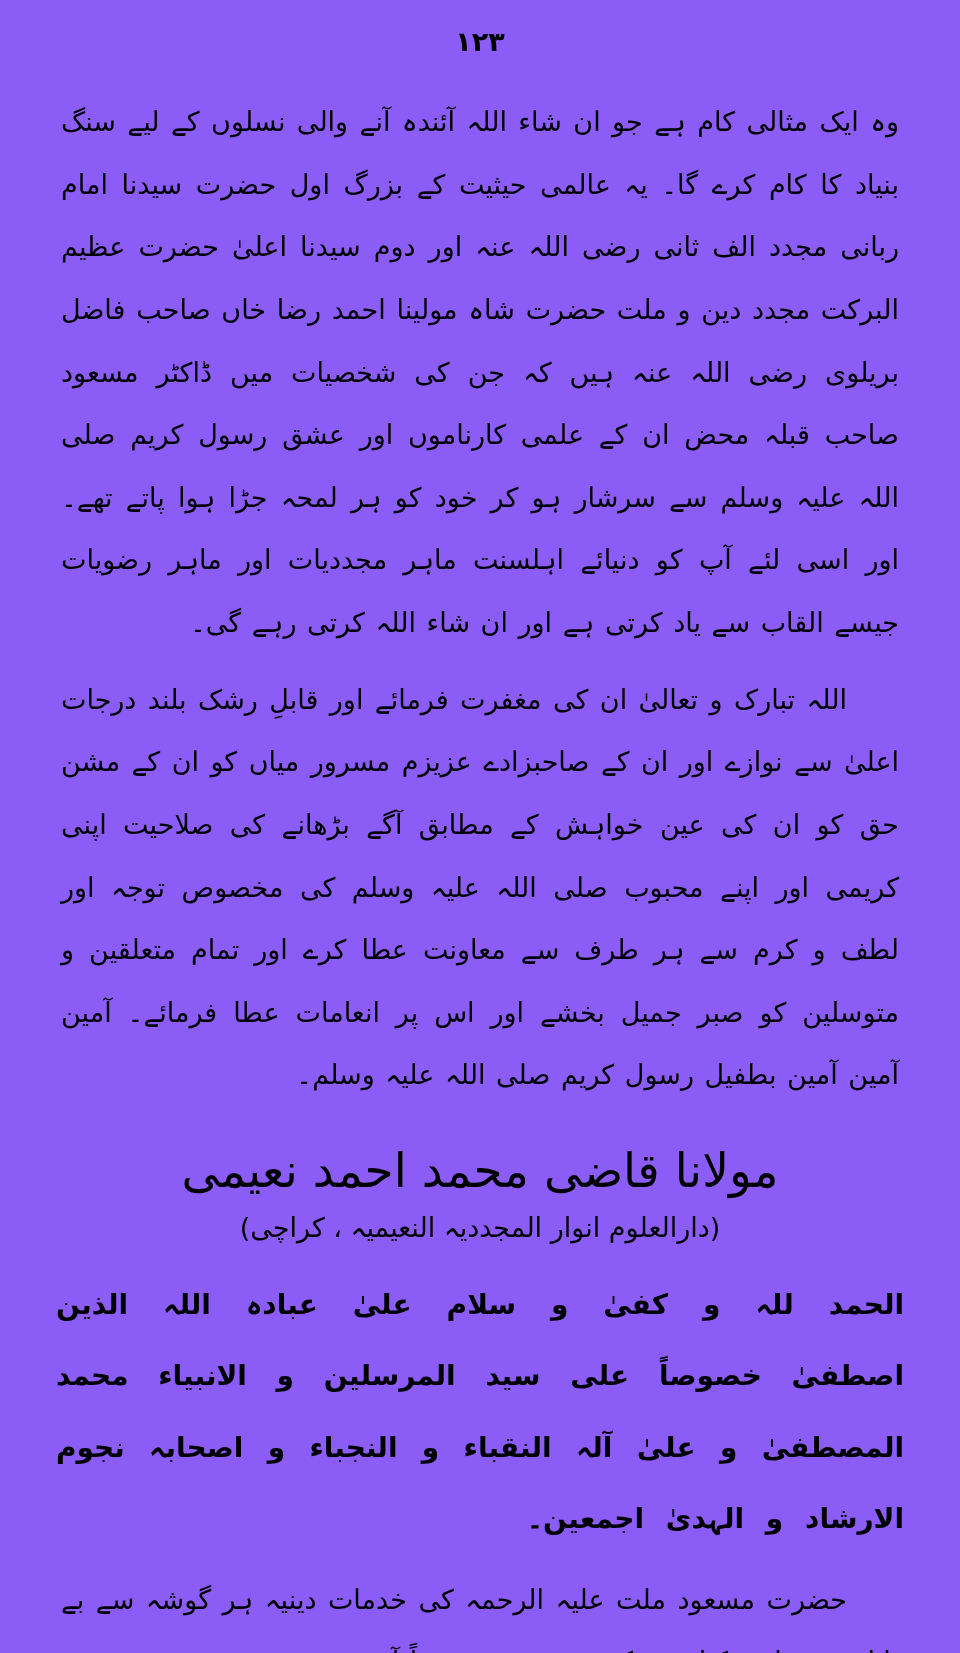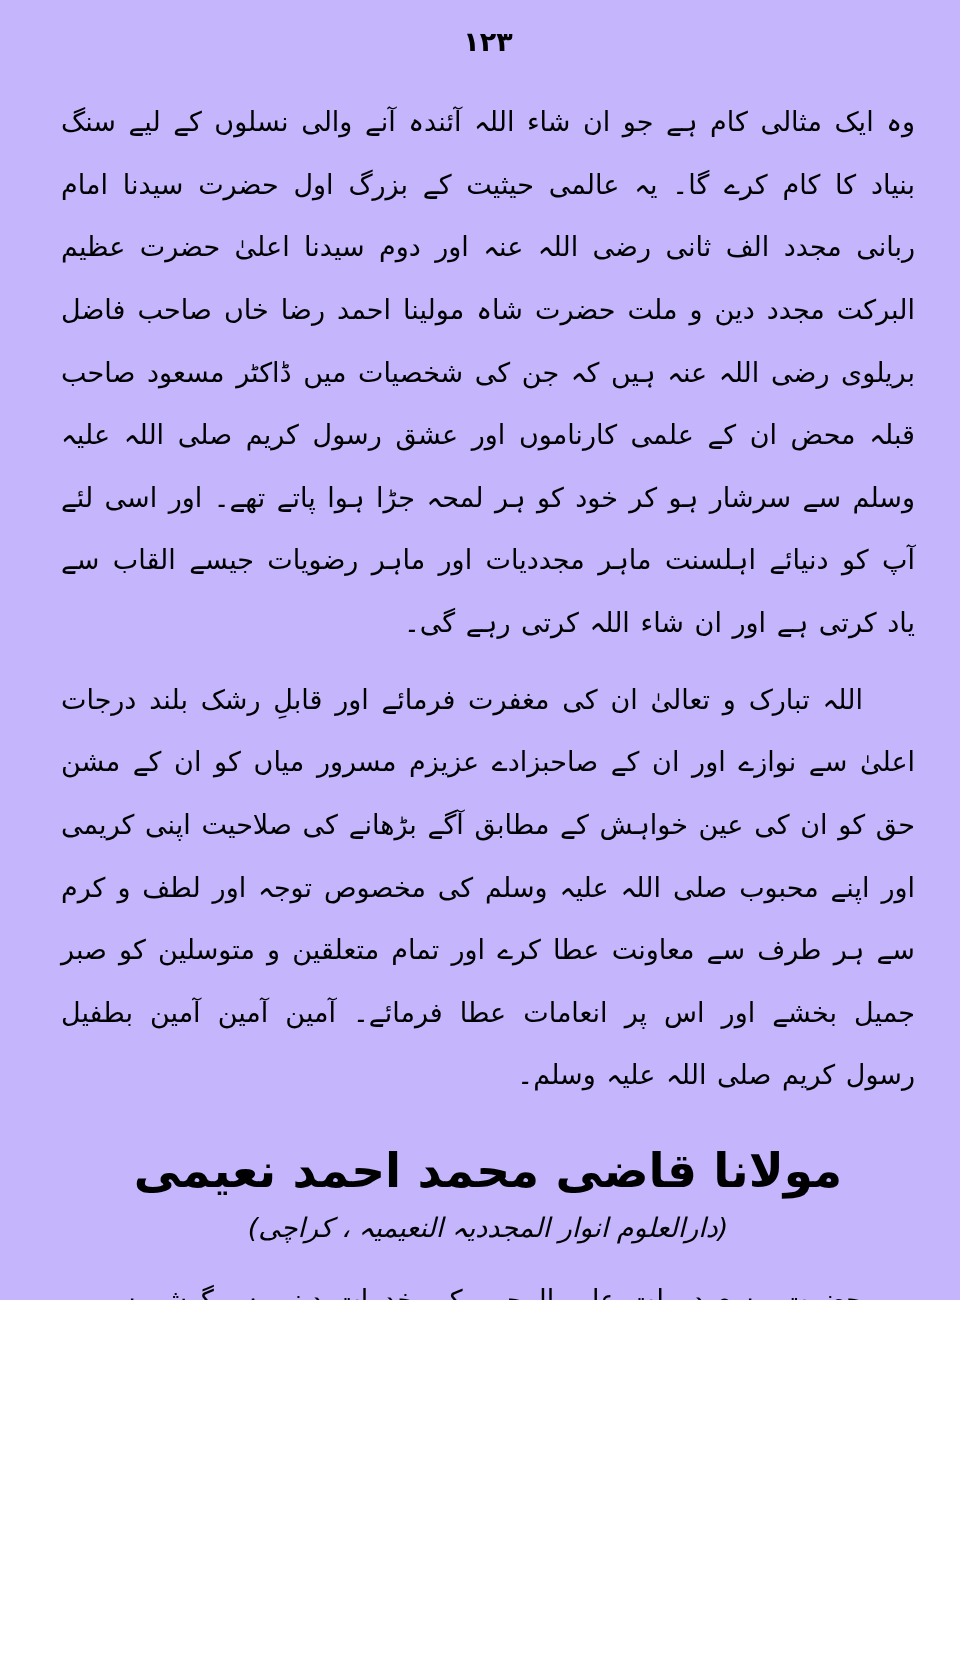--- a/index.html
+++ b/index.html
@@ -5,26 +5,26 @@
   html, body {
     margin: 0;
     padding: 0;
     background: #ffffff;
     color: #000000;
     font-family: "DejaVu Sans", sans-serif;
   }
   .page {
     position: relative;
     width: 960px;
-    height: 1300px;
+    height: 1653px;
     box-sizing: border-box;
-    padding: 26px 40px 20px 56px;
+    padding: 26px 56px 20px 56px;
     direction: rtl;
     overflow: hidden;
-    background: #c4b5fd;
+    background: #8b5cf6;
   }
   .page-number {
     text-align: center;
     font-size: 27px;
     font-weight: bold;
     margin: 0 0 34px 0;
   }
   p.body-text {
     font-size: 27px;
     line-height: 2.32;
@@ -34,29 +34,28 @@
   }
   p.indent-first {
     text-indent: 52px;
   }
   p.para-gap {
     margin-top: 14px;
   }
   h1.main-heading {
     text-align: center;
     font-size: 47px;
-    font-weight: bold;
+    font-weight: normal;
     margin: 36px 0 14px 0;
     letter-spacing: 1px;
   }
   .sub-heading {
     text-align: center;
     font-size: 27px;
     margin: 0 0 26px 0;
-    font-style: italic;
   }
   p.arabic-text {
     font-size: 28px;
     font-weight: bold;
     line-height: 2.55;
     text-align: justify;
     margin: 0 0 10px 0;
     word-spacing: 12px;
   }
 </style>
@@ -68,16 +67,17 @@
   <div class="page-number">۱۲۳</div>
 
   <p class="body-text">وہ ایک مثالی کام ہے جو ان شاء اللہ آئندہ آنے والی نسلوں کے لیے سنگ بنیاد کا کام کرے گا۔ یہ عالمی حیثیت کے بزرگ اول حضرت سیدنا امام ربانی مجدد الف ثانی رضی اللہ عنہ اور دوم سیدنا اعلیٰ حضرت عظیم البرکت مجدد دین و ملت حضرت شاہ مولینا احمد رضا خاں صاحب فاضل بریلوی رضی اللہ عنہ ہیں کہ جن کی شخصیات میں ڈاکٹر مسعود صاحب قبلہ محض ان کے علمی کارناموں اور عشق رسول کریم صلی اللہ علیہ وسلم سے سرشار ہو کر خود کو ہر لمحہ جڑا ہوا پاتے تھے۔ اور اسی لئے آپ کو دنیائے اہلسنت ماہر مجددیات اور ماہر رضویات جیسے القاب سے یاد کرتی ہے اور ان شاء اللہ کرتی رہے گی۔</p>
 
   <p class="body-text indent-first para-gap">اللہ تبارک و تعالیٰ ان کی مغفرت فرمائے اور قابلِ رشک بلند درجات اعلیٰ سے نوازے اور ان کے صاحبزادے عزیزم مسرور میاں کو ان کے مشن حق کو ان کی عین خواہش کے مطابق آگے بڑھانے کی صلاحیت اپنی کریمی اور اپنے محبوب صلی اللہ علیہ وسلم کی مخصوص توجہ اور لطف و کرم سے ہر طرف سے معاونت عطا کرے اور تمام متعلقین و متوسلین کو صبر جمیل بخشے اور اس پر انعامات عطا فرمائے۔ آمین آمین آمین بطفیل رسول کریم صلی اللہ علیہ وسلم۔</p>
 
   <h1 class="main-heading">مولانا قاضی محمد احمد نعیمی</h1>
 
   <div class="sub-heading">(دارالعلوم انوار المجددیہ النعیمیہ ، کراچی)</div>
 
+  <p class="arabic-text">الحمد للہ و کفیٰ و سلام علیٰ عبادہ اللہ الذین اصطفیٰ خصوصاً علی سید المرسلین و الانبیاء محمد المصطفیٰ و علیٰ آلہ النقباء و النجباء و اصحابہ نجوم الارشاد و الہدیٰ اجمعین۔</p>
 
   <p class="body-text indent-first para-gap">حضرت مسعود ملت علیہ الرحمہ کی خدمات دینیہ ہر گوشہ سے بے پایاں ہیں اور یکتائیت رکھتی ہیں۔ خصوصاً آپ نے جو دو مجدد دین پر جو کام کیا جس کی مثال نہیں ملتی</p>
 
 </div>
 
 </body></html>

